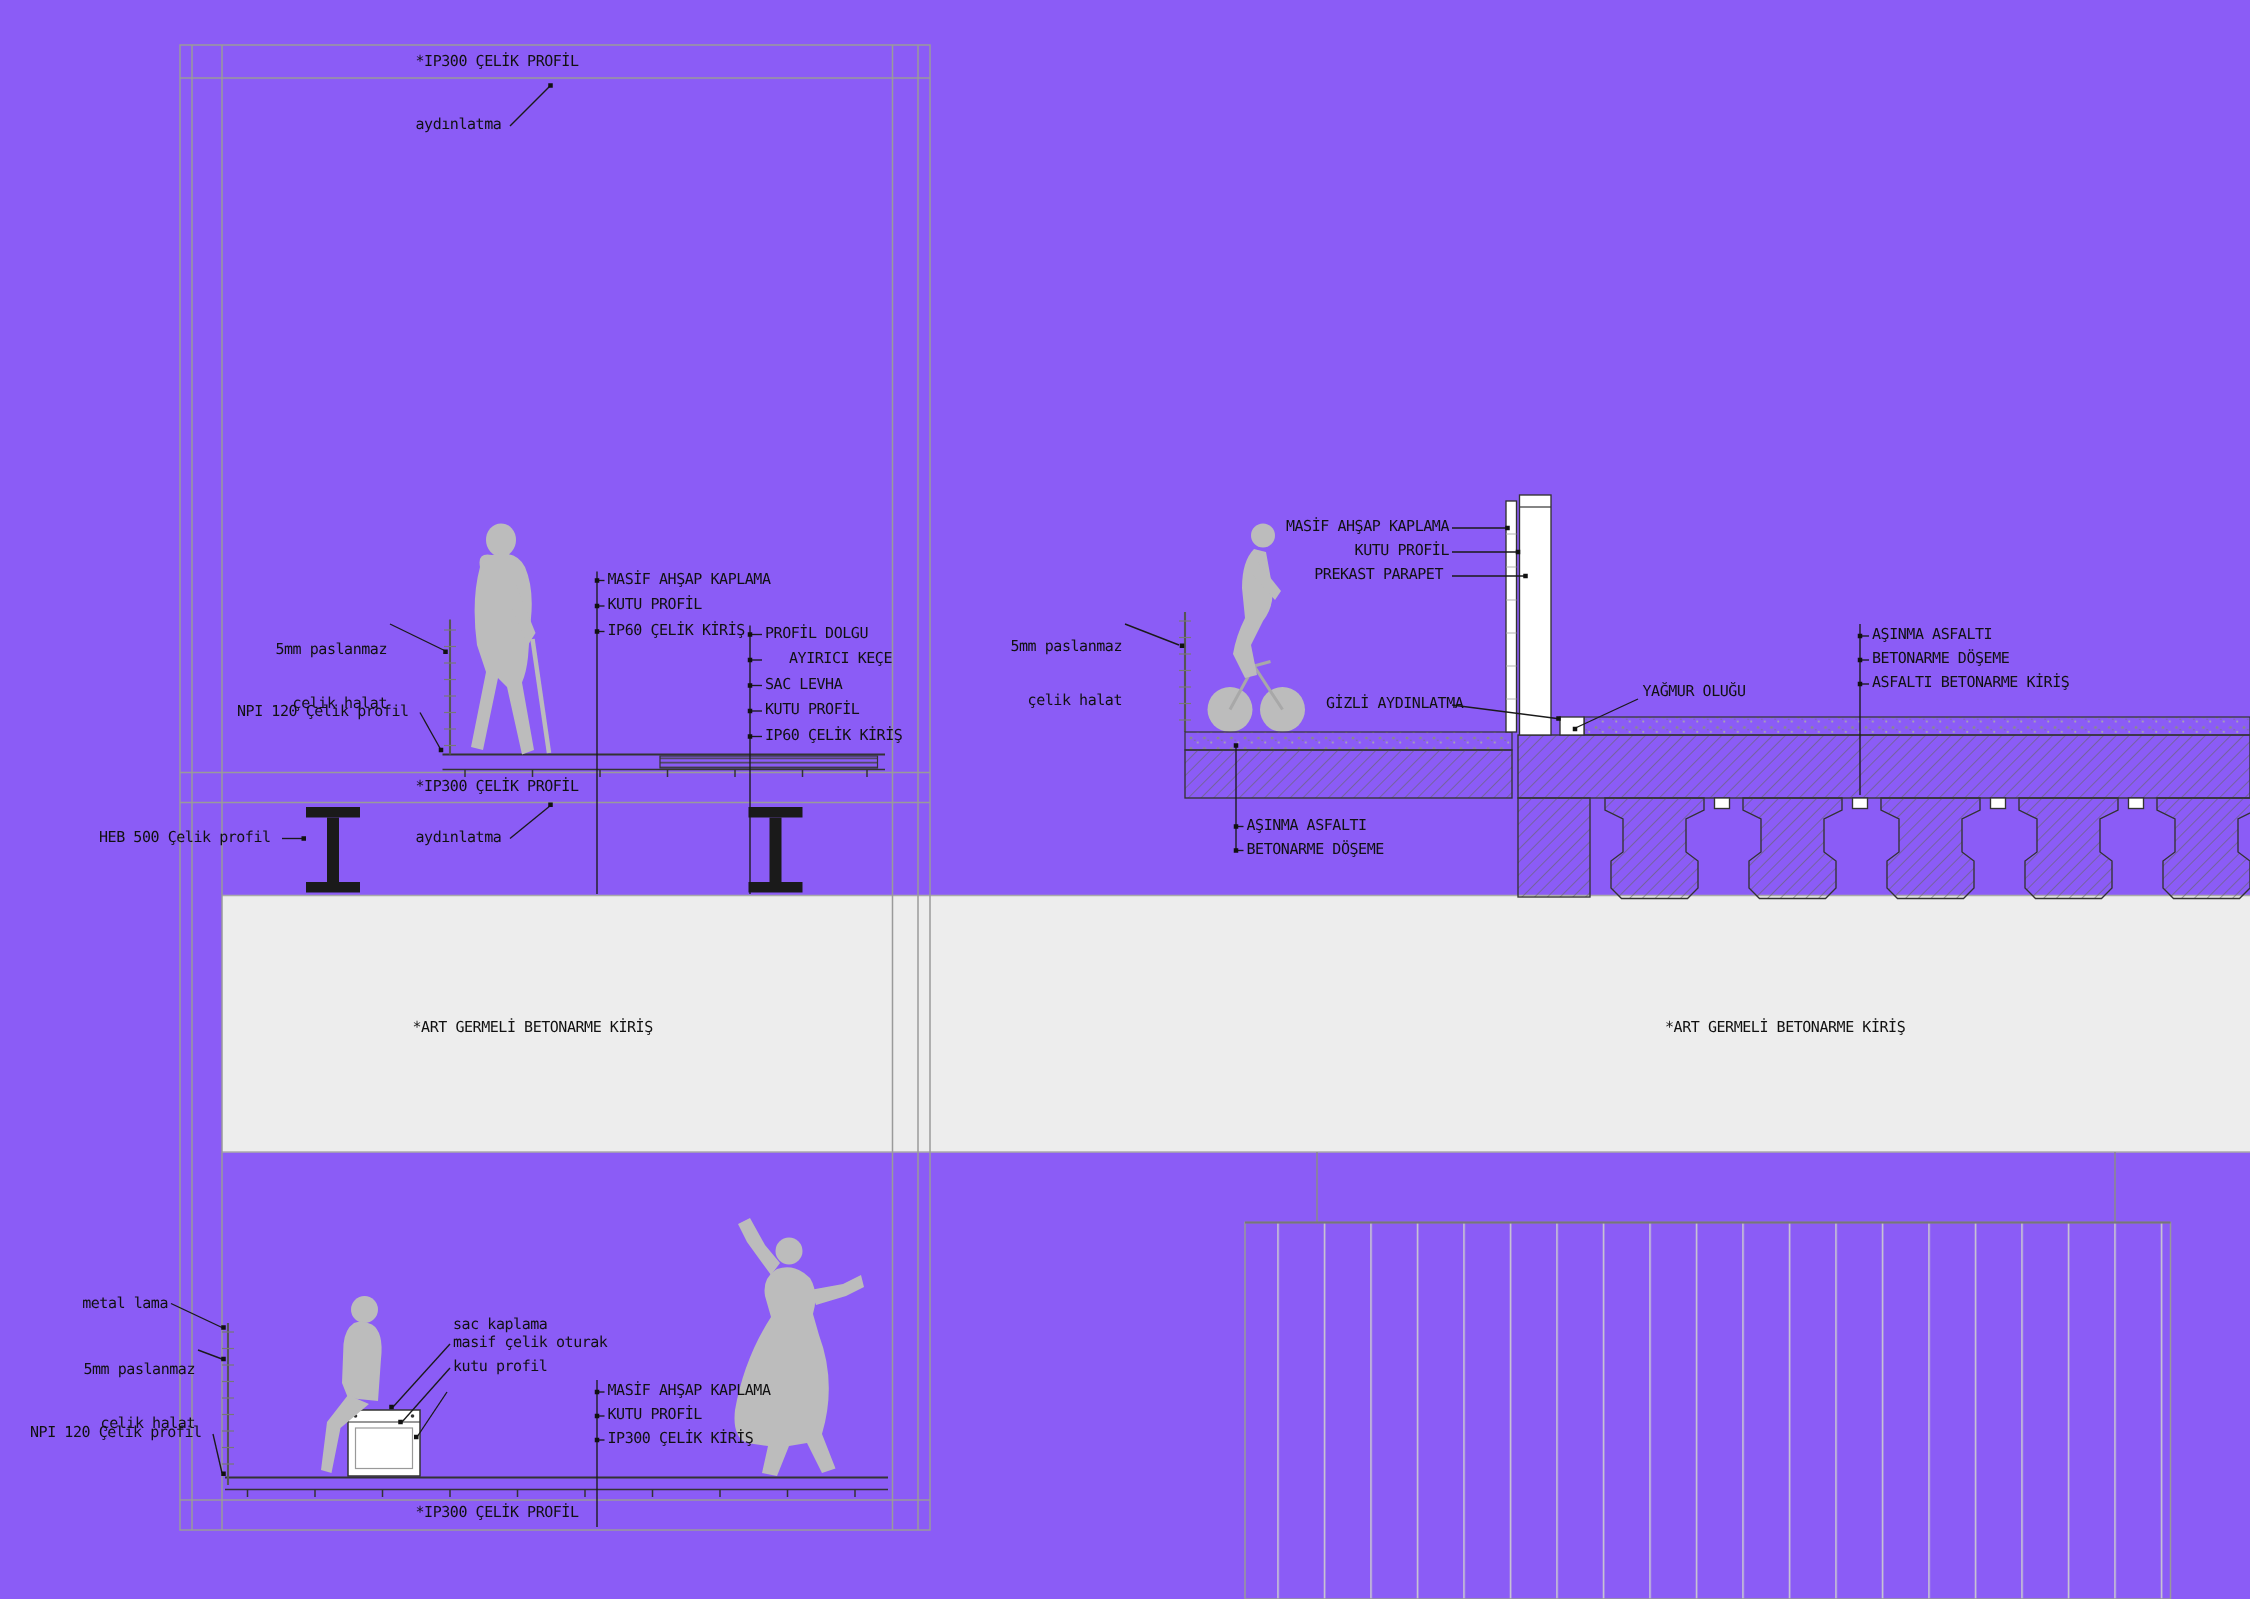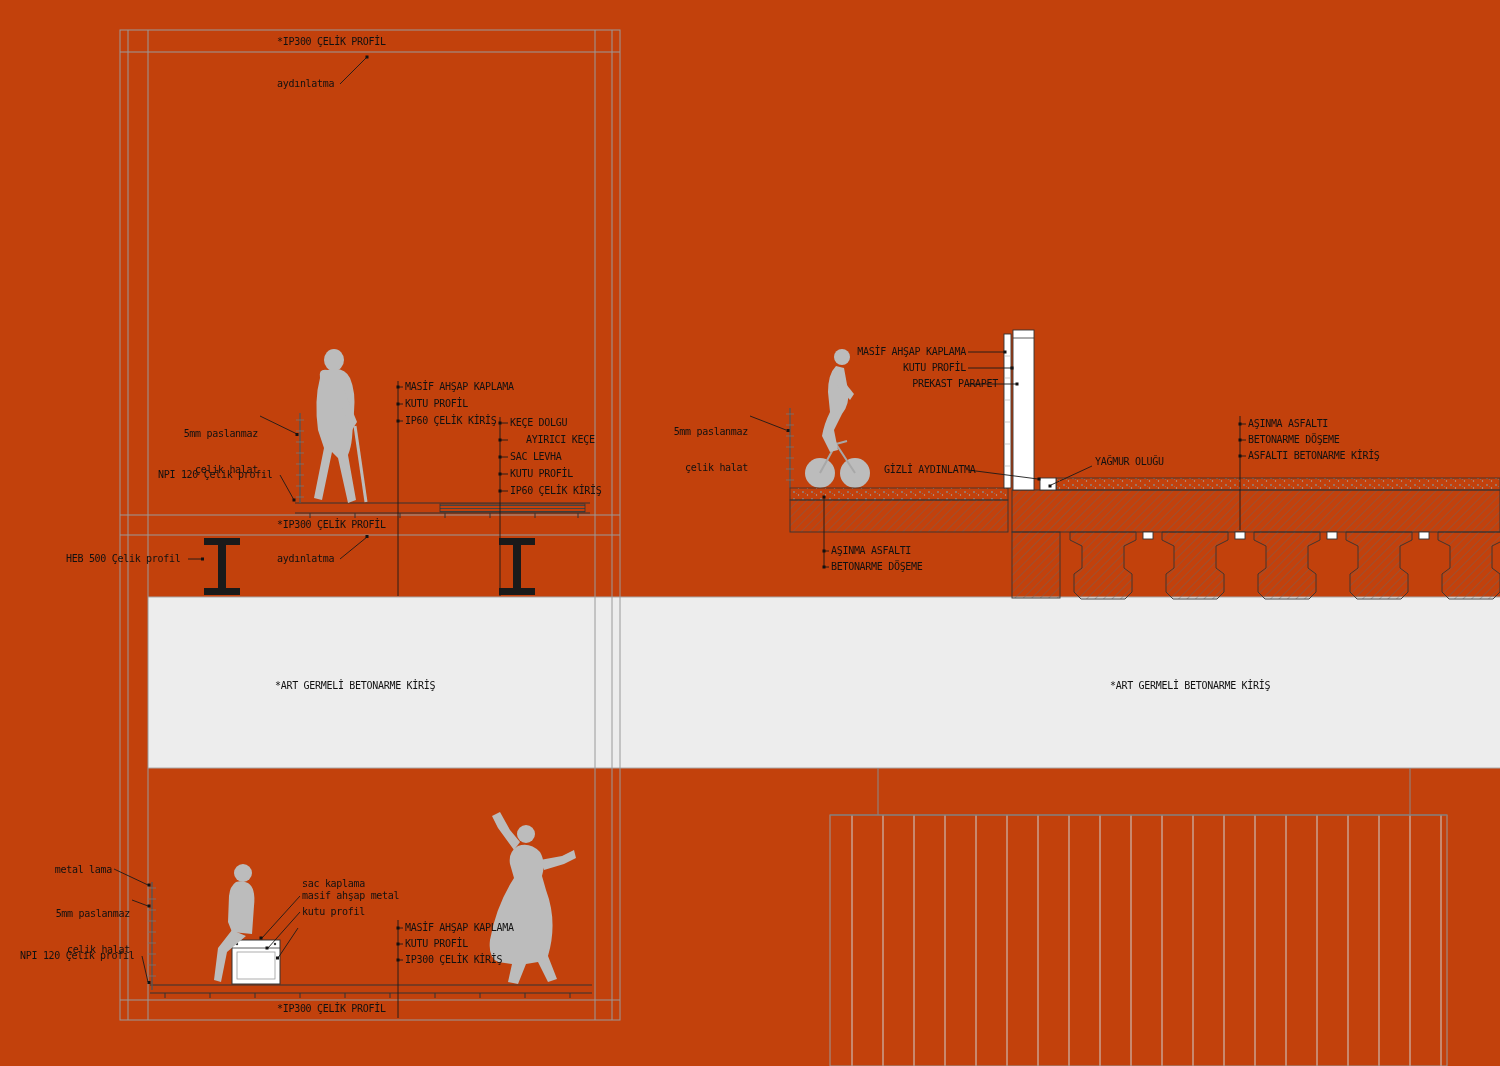--- a/index.html
+++ b/index.html
@@ -1,18 +1,18 @@
 <!DOCTYPE html>
 <html><head>
 <meta charset="utf-8">
 <style>
   * { margin:0; padding:0; box-sizing:border-box; }
   html,body { background:#ffffff; }
   .sheet {
-    position:relative; width:1500px; height:1066px; background:#c2410c;
+    position:relative; width:1500px; height:1066px; background:#8b5cf6;
     overflow:hidden; font-family:"DejaVu Sans Mono", monospace;
   }
   .sheet svg { position:absolute; left:0; top:0; display:block; }
   .lbl {
     position:absolute; font-size:10px; line-height:12px; color:#111;
     white-space:pre; letter-spacing:-0.3px;
   }
   .r { text-align:right; }
 </style>
 </head>
@@ -310,58 +310,58 @@
 <div class="lbl r" style="left:176px;top:404px;width:82px">
   <div>5mm paslanmaz</div>
   <div>çelik halat</div>
 </div>
 <div class="lbl" style="left:158px;top:469px">NPI 120 Çelik profil</div>
 
 <div class="lbl" style="left:405px;top:381px">MASİF AHŞAP KAPLAMA</div>
 <div class="lbl" style="left:405px;top:398px">KUTU PROFİL</div>
 <div class="lbl" style="left:405px;top:415px">IP60 ÇELİK KİRİŞ</div>
 
-<div class="lbl" style="left:510px;top:417px">KEÇE DOLGU</div>
+<div class="lbl" style="left:510px;top:417px">PROFİL DOLGU</div>
 <div class="lbl" style="left:526px;top:434px">AYIRICI KEÇE</div>
 <div class="lbl" style="left:510px;top:451px">SAC LEVHA</div>
 <div class="lbl" style="left:510px;top:468px">KUTU PROFİL</div>
 <div class="lbl" style="left:510px;top:485px">IP60 ÇELİK KİRİŞ</div>
 
 <div class="lbl" style="left:277px;top:519px">*IP300 ÇELİK PROFİL</div>
 <div class="lbl" style="left:277px;top:553px">aydınlatma</div>
 <div class="lbl" style="left:66px;top:553px">HEB 500 Çelik profil</div>
 
 <div class="lbl" style="left:275px;top:680px">*ART GERMELİ BETONARME KİRİŞ</div>
 <div class="lbl" style="left:1110px;top:680px">*ART GERMELİ BETONARME KİRİŞ</div>
 
 <div class="lbl r" style="left:52px;top:864px;width:60px">metal lama</div>
 <div class="lbl r" style="left:38px;top:884px;width:92px">
   <div>5mm paslanmaz</div>
   <div>çelik halat</div>
 </div>
 <div class="lbl" style="left:20px;top:950px">NPI 120 Çelik profil</div>
 
-<div class="lbl" style="left:302px;top:890px">masif ahşap metal</div>
+<div class="lbl" style="left:302px;top:890px">masif çelik oturak</div>
 <div class="lbl" style="left:302px;top:906px">kutu profil</div>
 <div class="lbl" style="left:302px;top:878px">sac kaplama</div>
 
 <div class="lbl" style="left:405px;top:922px">MASİF AHŞAP KAPLAMA</div>
 <div class="lbl" style="left:405px;top:938px">KUTU PROFİL</div>
 <div class="lbl" style="left:405px;top:954px">IP300 ÇELİK KİRİŞ</div>
 
 <div class="lbl" style="left:277px;top:1003px">*IP300 ÇELİK PROFİL</div>
 
 <div class="lbl r" style="left:658px;top:402px;width:90px">
   <div>5mm paslanmaz</div>
   <div>çelik halat</div>
 </div>
 
 <div class="lbl r" style="left:848px;top:346px;width:118px">MASİF AHŞAP KAPLAMA</div>
 <div class="lbl r" style="left:848px;top:362px;width:118px">KUTU PROFİL</div>
-<div class="lbl r" style="left:880px;top:378px;width:118px">PREKAST PARAPET</div>
+<div class="lbl r" style="left:844px;top:378px;width:118px">PREKAST PARAPET</div>
 
 <div class="lbl" style="left:884px;top:464px">GİZLİ AYDINLATMA</div>
 <div class="lbl" style="left:1095px;top:456px">YAĞMUR OLUĞU</div>
 
 <div class="lbl" style="left:1248px;top:418px">AŞINMA ASFALTI</div>
 <div class="lbl" style="left:1248px;top:434px">BETONARME DÖŞEME</div>
 <div class="lbl" style="left:1248px;top:450px">ASFALTI BETONARME KİRİŞ</div>
 
 <div class="lbl" style="left:831px;top:545px">AŞINMA ASFALTI</div>
 <div class="lbl" style="left:831px;top:561px">BETONARME DÖŞEME</div>

